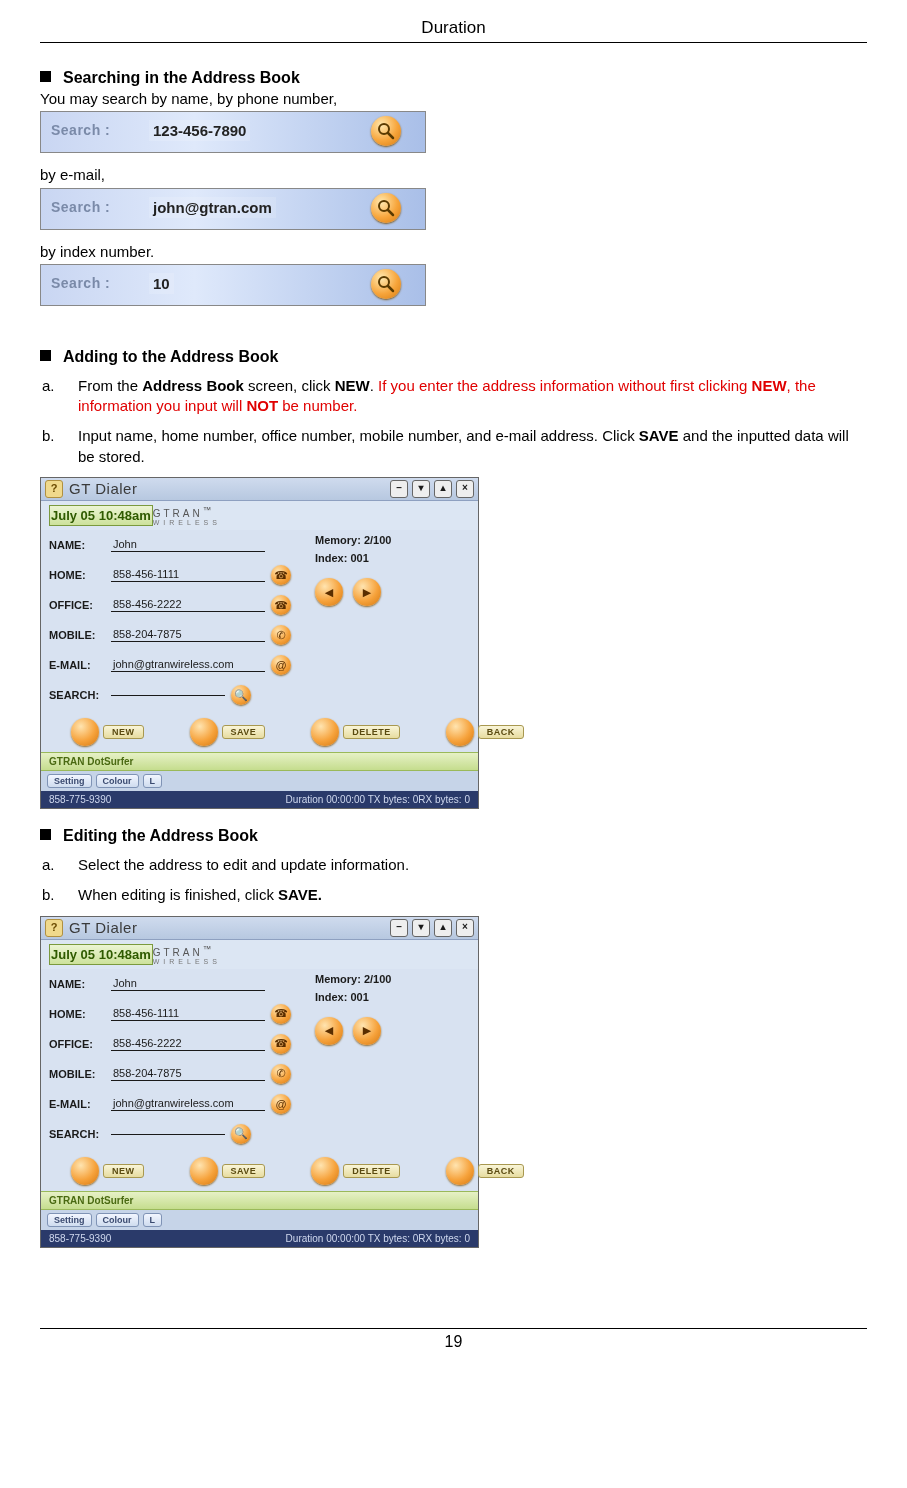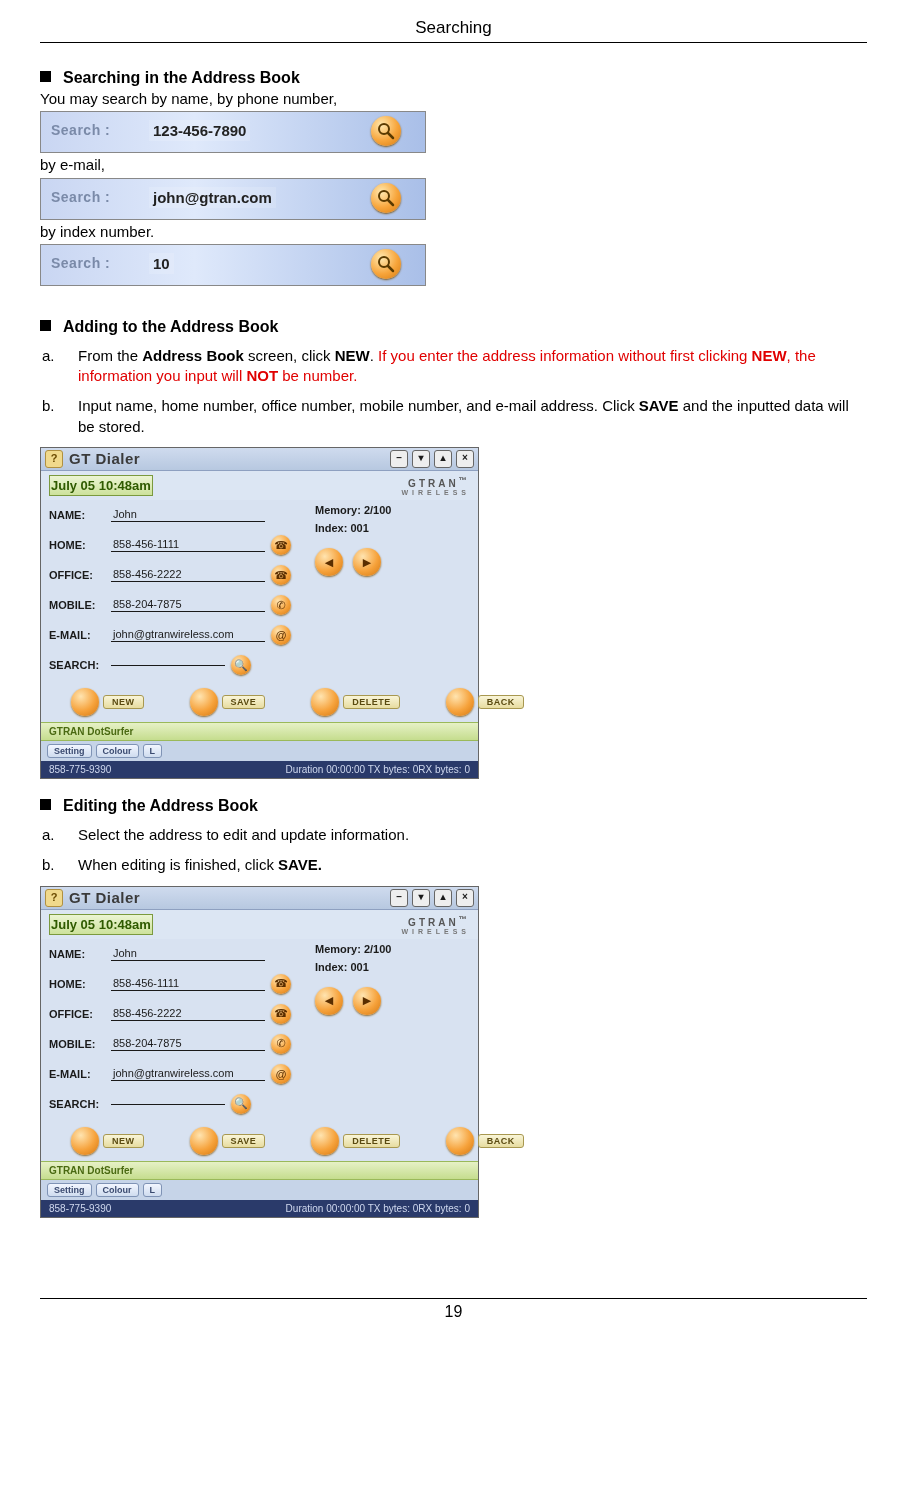--- a/index.html
+++ b/index.html
@@ -9,37 +9,37 @@
   .ftr-rule{border:none;border-top:1.3px solid #000;margin:80px 0 4px 0}
   .ftr-num{text-align:center;font-size:16px}
   .bullet-hd{font-weight:bold;font-size:16px;margin:4px 0 2px 0}
   .bullet-hd .sq{display:inline-block;width:11px;height:11px;background:#000;vertical-align:1px;margin-right:12px}
   .body-text{margin:0 0 2px 0;line-height:1.35}
   .ol-row{margin:10px 0 10px 0;padding-left:38px;position:relative;line-height:1.35}
   .ol-row .marker{position:absolute;left:2px;top:0}
   .red{color:#e00000}
   b{font-weight:bold}
   
-  .searchbar{width:384px;height:40px;margin:2px 0 2px 0;position:relative;
+  .searchbar{width:384px;height:40px;margin:2px 0 12px 0;position:relative;
     background:linear-gradient(90deg,#c9d6f2 0%,#dfe9fb 40%,#a9bfe8 100%);
     border:1px solid #888}
   .searchbar .lbl{position:absolute;left:10px;top:10px;font-size:14px;color:#7a8aa8;font-weight:bold;letter-spacing:.5px}
   .searchbar .val{position:absolute;left:108px;top:8px;font-size:15px;font-weight:bold;color:#222;background:rgba(255,255,255,.15);padding:2px 4px}
   .searchbar .mag{position:absolute;right:24px;top:4px;width:30px;height:30px;border-radius:50%;
     background:radial-gradient(circle at 35% 30%,#ffe9b0,#f7a53b 55%,#d57a11);box-shadow:0 1px 2px #7a5a20}
   .searchbar .mag svg{position:absolute;left:6px;top:6px}
   
   .dialer{width:437px;border:1px solid #666;margin:2px 0 18px 0;background:#d8e2f1;font-size:11px;color:#1a1a1a}
   .dialer .titlebar{display:flex;align-items:center;background:linear-gradient(#cfdbee,#b7c8e0);height:22px;border-bottom:1px solid #8ea0c0}
   .dialer .titlebar .help{width:16px;height:16px;margin-left:4px;border-radius:3px;background:#f0d98c;border:1px solid #b09040;text-align:center;font-weight:bold;font-size:11px;line-height:15px;color:#6a4a00}
-  .dialer .titlebar .ttl{flex:1;margin-left:6px;font-weight:bold;font-size:15px;color:#3a3a3a;letter-spacing:.5px}
+  .dialer .titlebar .ttl{flex:1;margin-left:6px;font-weight:normal;font-size:15px;color:#3a3a3a;letter-spacing:.5px}
   .dialer .titlebar .wbtn{width:16px;height:16px;margin-right:4px;border-radius:3px;background:#eee;border:1px solid #666;text-align:center;font-size:10px;line-height:14px;font-weight:bold}
   .dialer .timebar{display:flex;align-items:center;padding:4px 8px;background:#dce6f3}
   .dialer .timebar .chip{background:linear-gradient(#ecf5d4,#cde29b);border:1px solid #7b9a3e;border-radius:0;padding:2px 1px;font-size:13px;font-weight:bold;color:#2f5a00}
-  .dialer .timebar .brand{flex:1;text-align:right;font-weight:bold;color:#555;letter-spacing:3px;font-size:10px}
+  .dialer .timebar .brand{flex:1;text-align:left;font-weight:normal;color:#555;letter-spacing:3px;font-size:10px}
   .dialer .timebar .brand .sub{display:block;font-size:7px;letter-spacing:4px;color:#777}
   .dialer .mainrow{display:flex;padding:0 8px 4px 8px}
   .dialer .fields{flex:0 0 260px}
   .dialer .side{flex:1;padding-left:6px}
   .dialer .frow{display:flex;align-items:center;height:30px}
   .dialer .frow .flab{width:62px;font-weight:bold;font-size:11px}
   .dialer .frow .fval{border-bottom:1.5px solid #1a1a1a;min-width:150px;font-weight:normal;font-size:11px;padding:0 2px 1px 2px}
   .dialer .frow.search .fval{min-width:110px}
   .dialer .side .mem{font-weight:bold;font-size:11px;margin:4px 0 6px 0}
   .dialer .navbtns{margin:14px 0 0 0;display:flex;gap:10px}
@@ -58,21 +58,21 @@
   .dialer .status{background:#2a3a6a;color:#cfd8ee;font-size:10px;padding:3px 8px;display:flex}
   .dialer .status span{white-space:nowrap}
   .dialer .status .s2{flex:1;text-align:right}
   .spacer{height:26px}
 </style>
 </head>
 <body>
 
 <div class="page">
 
-  <div class="hdr-title">Searching</div>
+  <div class="hdr-title">Duration</div>
   <hr class="hdr-rule">
 
   <div class="bullet-hd"><span class="sq"></span><span>Searching in the Address Book</span></div>
   <p class="body-text">You may search by name, by phone number,</p>
 
   <div class="searchbar">
     <span class="lbl">Search :</span>
     <span class="val">123-456-7890</span>
     <span class="mag">
         <svg width="18" height="18" viewBox="0 0 18 18">

